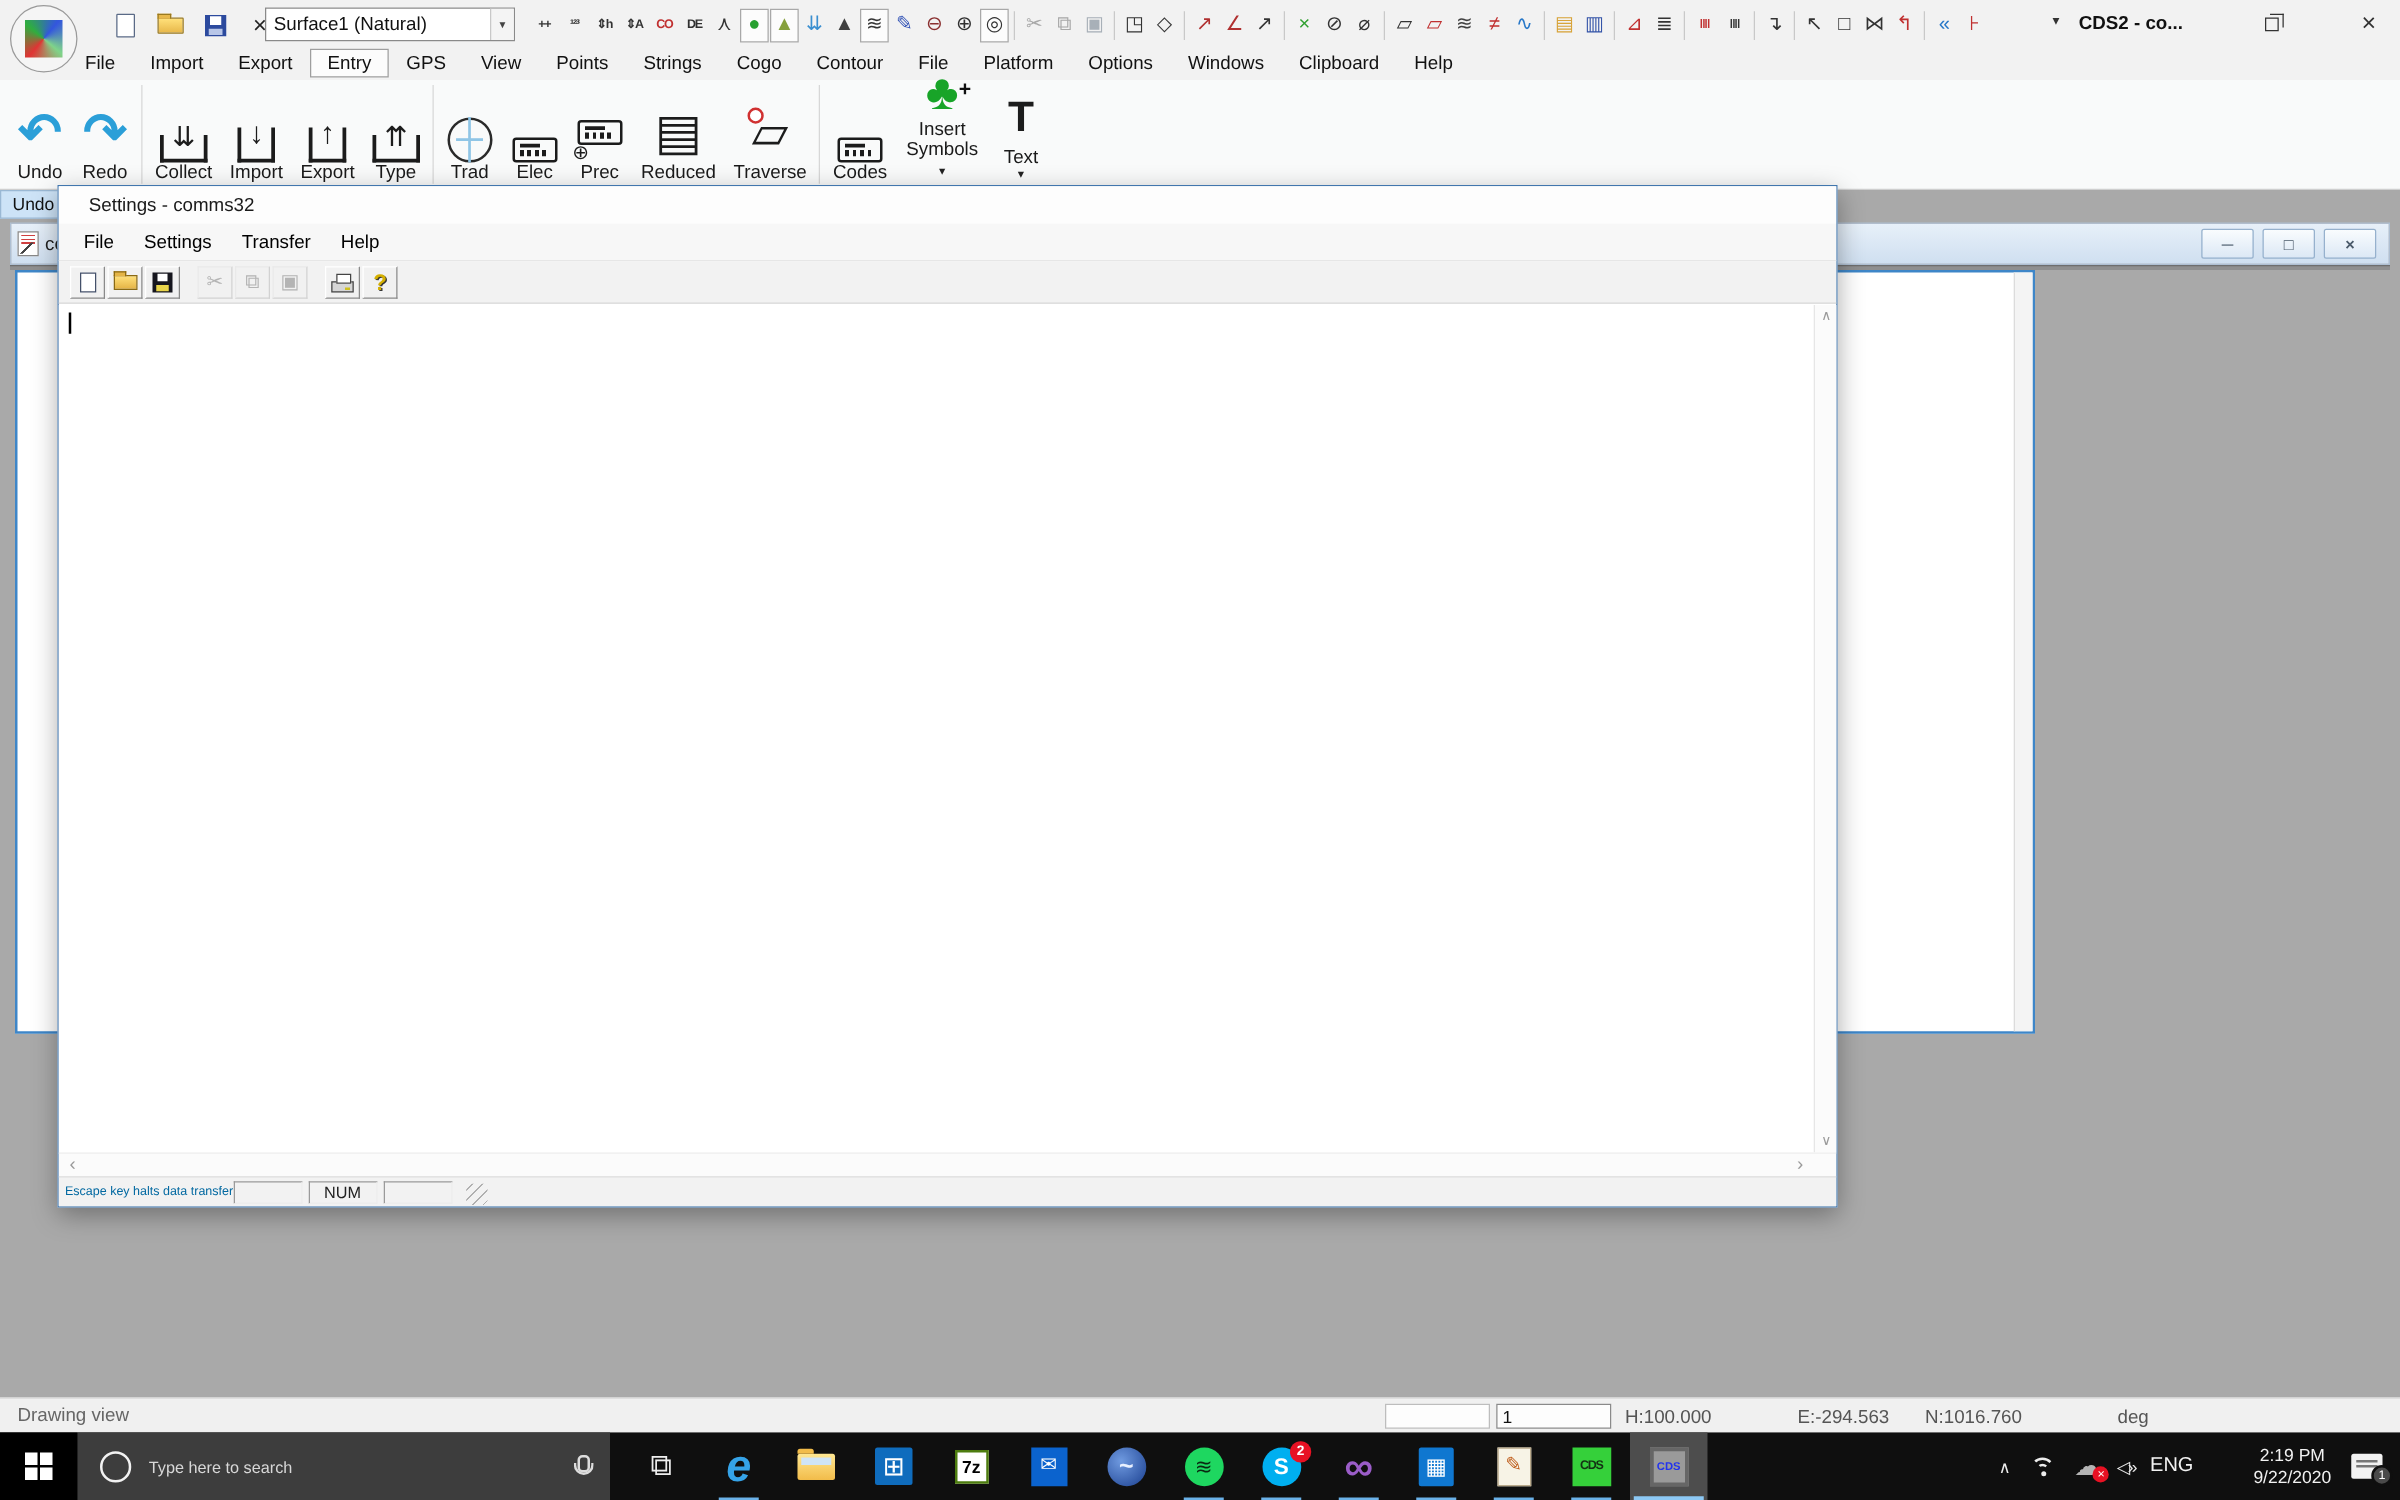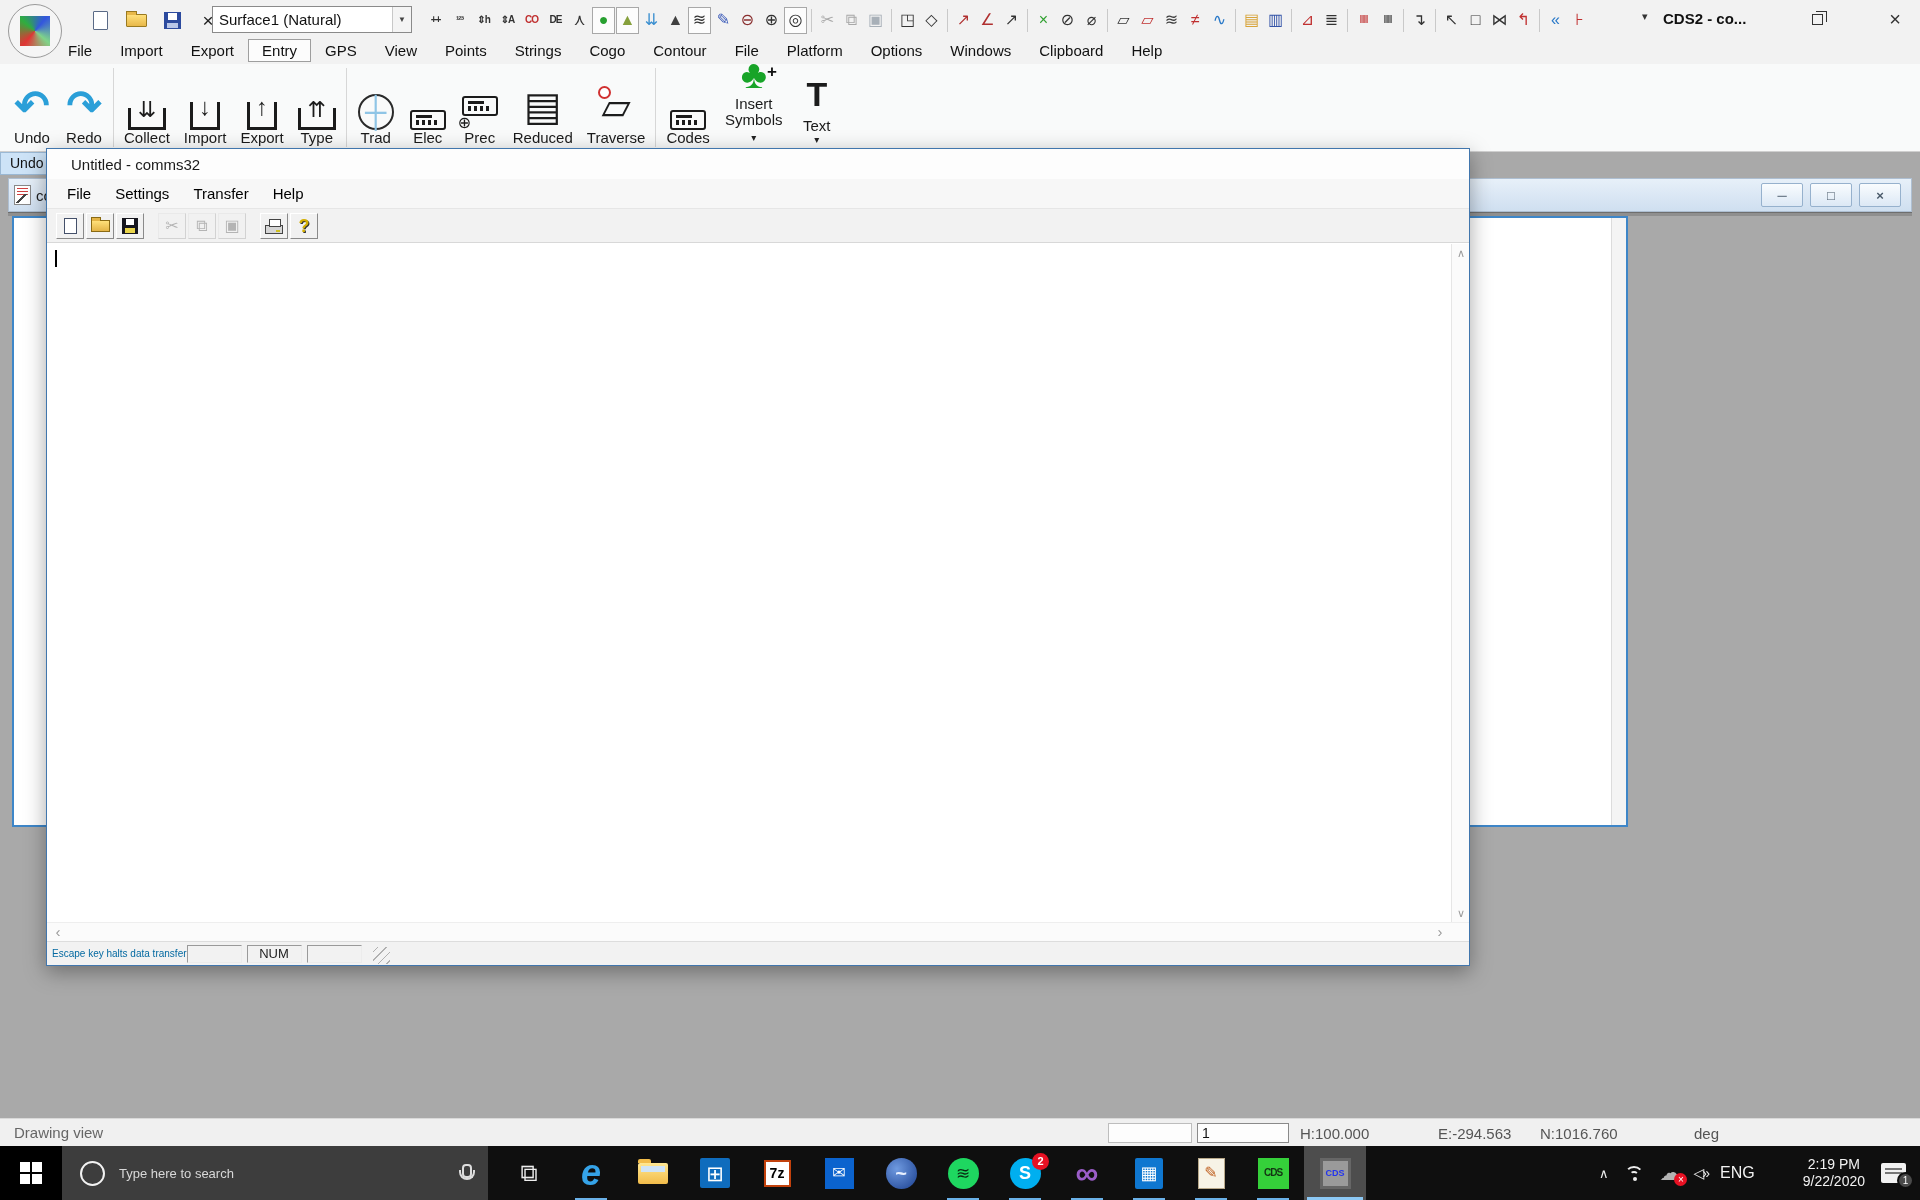--- a/index.html
+++ b/index.html
@@ -146,21 +146,21 @@
   .tb-underline { position:absolute; bottom:0; left:15px; right:15px; height:2px; background:#6ab1e8; }
   .tb-item.active .tb-underline { left:3px; right:3px; height:3px; background:#8cc8f4; }
   .tb-badge { position:absolute; top:7px; right:7px; min-width:17px; height:17px; border-radius:50%; background:#e81123; color:#fff; font-size:11px; line-height:17px; text-align:center; font-weight:bold; }
   .tb-item .g { display:flex; align-items:center; justify-content:center; line-height:1; }
   .tb-task-view .g { color:#eee; font-size:24px; }
   .tb-edge .g { color:#35a3e8; font-size:36px; font-style:italic; font-weight:bold; }
   .tb-explorer .g { width:30px; height:21px; background:linear-gradient(#ffe792,#f2bc4a); border-radius:2px; position:relative; }
   .tb-explorer .g::before { content:""; position:absolute; top:-4px; left:0; width:13px; height:4px; background:#f2bc4a; border-radius:2px 2px 0 0; }
   .tb-explorer .g::after { content:""; position:absolute; top:3px; left:3px; right:3px; height:6px; background:#cfe4f7; }
   .tb-store .g { width:30px; height:30px; background:#0f6cbd; color:#fff; font-size:21px; border-radius:2px; }
-  .tb-7zip .g { width:27px; height:27px; background:#fff; border:2px solid #c2410c; color:#000; font-size:14px; font-weight:bold; }
+  .tb-7zip .g { width:27px; height:27px; background:#fff; border:2px solid #4d7c0f; color:#000; font-size:14px; font-weight:bold; }
   .tb-mail .g { width:29px; height:31px; background:#0b63ce; color:#fff; font-size:16px; }
   .tb-thunderbird .g { width:31px; height:31px; border-radius:50%; background:radial-gradient(circle at 35% 35%,#6f9ae0,#1a3f8f); color:#e8f0ff; font-size:20px; font-weight:bold; }
   .tb-spotify .g { width:31px; height:31px; border-radius:50%; background:#1ed760; color:#0a2812; font-size:17px; }
   .tb-skype .g { width:31px; height:31px; border-radius:50%; background:#00aff0; color:#fff; font-size:18px; font-weight:bold; }
   .tb-visual-studio .g { color:#9b5dc8; font-size:32px; font-weight:bold; }
   .tb-calculator .g { width:28px; height:31px; background:#0f77d0; border-radius:2px; color:#fff; font-size:18px; }
   .tb-journal .g { width:27px; height:31px; background:#f7f3e6; border:1px solid #b9a98a; color:#c06020; font-size:16px; }
   .tb-cds .g { width:31px; height:31px; background:#35d03a; color:#143314; font-size:10px; font-weight:bold; letter-spacing:-1px; }
   .tb-comms32 .g { width:31px; height:31px; background:#9a9a9a; border:3px solid #666; color:#2233ee; font-size:9px; font-weight:bold; }
   .tray { margin-left:auto; display:flex; align-items:center; padding-right:8px; color:#eee; }
@@ -457,21 +457,21 @@
     </div>
   </div>
   <div class="mdi-edge"></div>
 
   <div class="drawing">
     <div class="draw-vscroll"></div>
   </div>
 
   <div class="comms">
     <div class="c-title">
-      <span>Untitled - comms32</span>
+      <span>Settings - comms32</span>
     </div>
     <div class="c-menu" id="comms-menu">
         <span class="cm-item">File</span>
         <span class="cm-item">Settings</span>
         <span class="cm-item">Transfer</span>
         <span class="cm-item">Help</span>
       </div>
     <div class="c-toolbar" id="comms-toolbar">
         <div class="ct-btn ct-new-file">
           <span class="g"></span>

